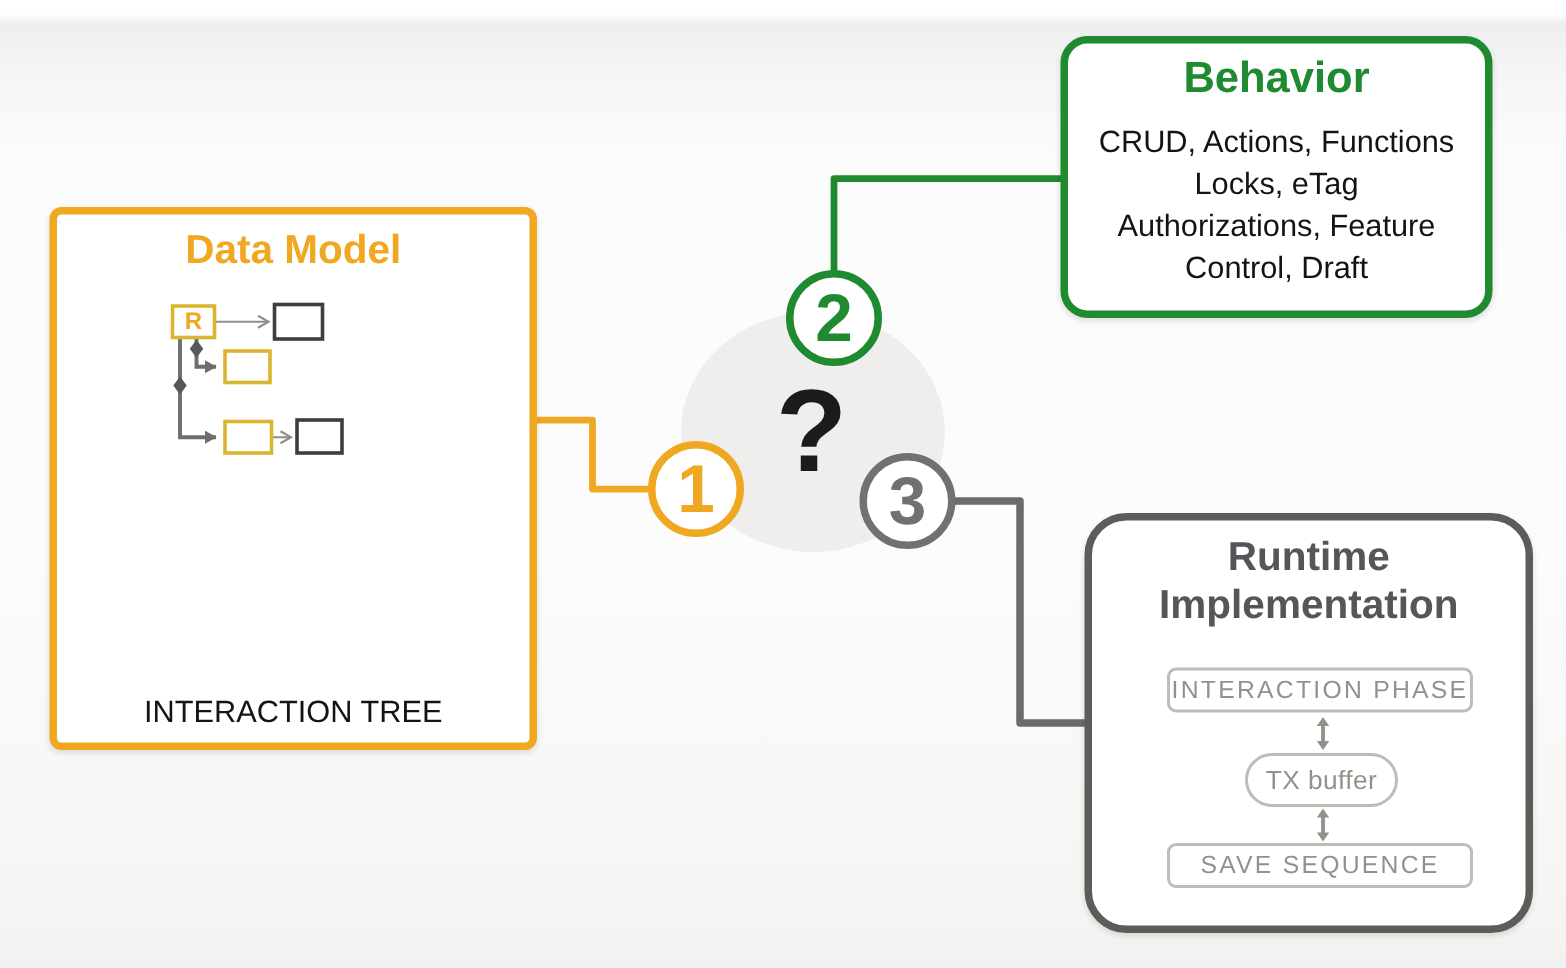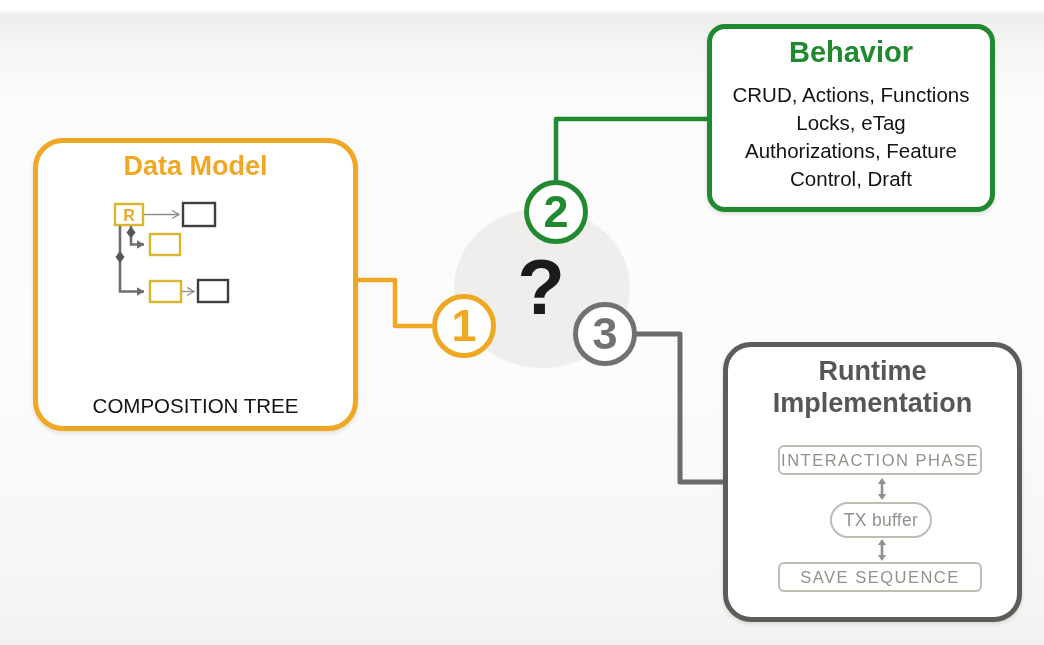--- a/index.html
+++ b/index.html
@@ -52,22 +52,22 @@
   .conn-gray{stroke:var(--gray_connector,#6B6B6B);stroke-width:5;}
 
   
   .card{
     background:#ffffff;box-sizing:border-box;z-index:3;
     box-shadow:0 2px 4px rgba(0,0,0,0.12);
   }
 
   
   .data-model-box{
-    left:33px;top:138px;width:325px;height:293px;
-    border:5px solid var(--orange,#F0A722);border-radius:30px;
+    left:33px;top:138px;width:325px;height:362px;
+    border:5px solid var(--orange,#F0A722);border-radius:8px;
   }
   .data-model-title{
     left:0;right:0;top:8px;text-align:center;
     font-size:27px;font-weight:bold;color:var(--orange,#F0A722);
   }
   .tree-svg{left:0;top:0;width:315px;height:272px;}
   .tree-box-yellow{fill:#ffffff;stroke:var(--tree_yellow,#D9B62F);stroke-width:2.4;}
   .tree-box-dark{fill:#ffffff;stroke:var(--tree_dark,#3E3E3E);stroke-width:2.4;}
   .tree-thin{fill:none;stroke:#8F8F8F;stroke-width:1.4;}
   .tree-thick{fill:none;stroke:var(--tree_line,#6E6E6E);stroke-width:2.6;}
@@ -161,21 +161,21 @@
       <rect class="tree-box-yellow" x="77" y="61" width="28" height="21"></rect>
       <rect class="tree-box-dark" x="145" y="60" width="32" height="23"></rect>
       <rect class="tree-box-yellow" x="112" y="91" width="30" height="21"></rect>
       <rect class="tree-box-yellow" x="112" y="138" width="31" height="21"></rect>
       <rect class="tree-box-dark" x="160" y="137" width="30" height="22"></rect>
 
       <text class="tree-root-label" x="91" y="72" text-anchor="middle" dominant-baseline="central">R</text>
     </svg>
 
     <div class="abs composition-caption">
-      <div>COMPOSITION TREE</div>
+      <div>INTERACTION TREE</div>
     </div>
   </div>
 
   <div class="abs card behavior-box">
     <div class="abs behavior-title">Behavior</div>
     <div class="abs behavior-lines">
       <div>CRUD, Actions, Functions</div>
       <div>Locks, eTag</div>
       <div>Authorizations, Feature</div>
       <div>Control, Draft</div>

